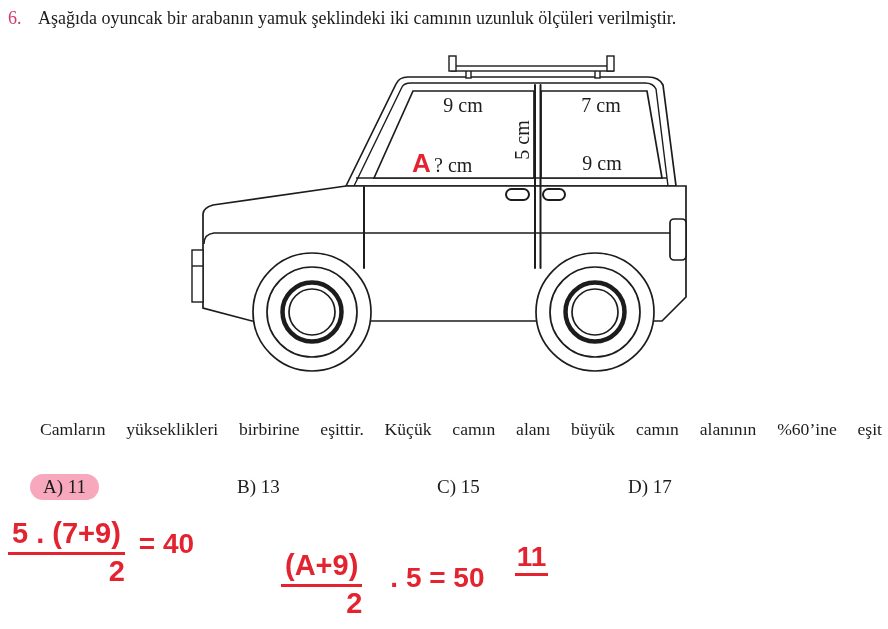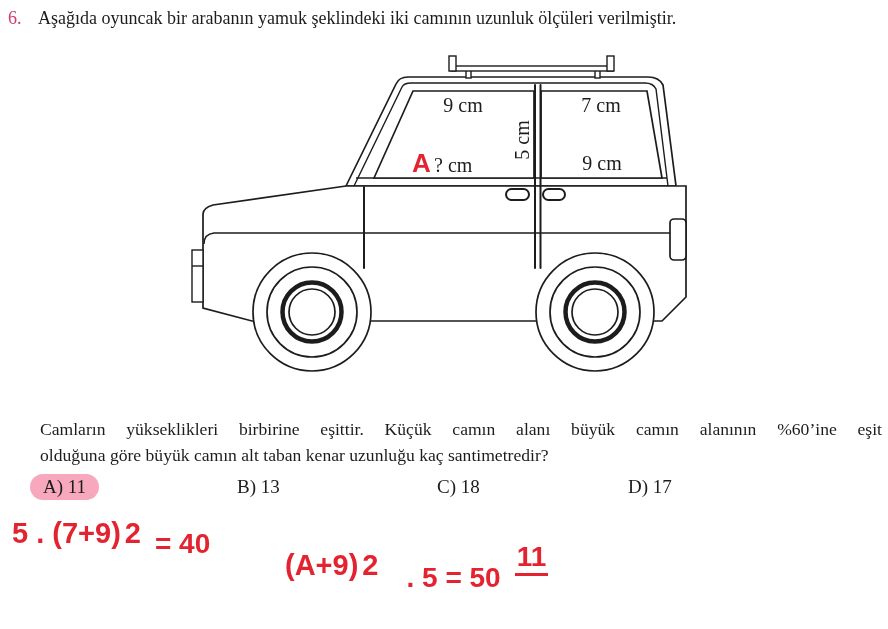--- a/index.html
+++ b/index.html
@@ -27,21 +27,21 @@
   .statement{position:absolute;left:40px;top:416px;width:842px;font-size:17.6px;line-height:26px;}
   .statement .line1{text-align:justify;text-align-last:justify;}
   .choices{position:absolute;left:0;top:473px;width:796px;height:32px;font-size:19px;}
   .choice{position:absolute;top:3px;white-space:nowrap;}
   .choice.hl{background:var(--highlight-pink);border-radius:13px;padding:2px 13px;top:1px;}
   .choice.pos-a{left:30px;}
   .choice.pos-b{left:237px;}
   .choice.pos-c{left:437px;}
   .choice.pos-d{left:628px;}
   .sol{position:absolute;color:var(--accent-red);font-family:"Liberation Sans", sans-serif;font-weight:bold;display:flex;align-items:flex-start;}
-  .frac{display:inline-flex;flex-direction:row;align-items:flex-start;}
+  .frac{display:inline-flex;flex-direction:column;align-items:flex-end;}
   .frac .num{font-size:29px;line-height:33px;padding:0 4px 2px 4px;white-space:nowrap;}
   .frac .bar{border-top:3.5px solid var(--accent-red);width:100%;height:0;}
   .frac .den{font-size:29px;line-height:31px;padding-top:1px;}
   .sol .after{font-size:28px;white-space:nowrap;}
   .f1{left:8px;top:517px;}
   .f1 .after{margin-left:14px;margin-top:11px;}
   .f2{left:281px;top:549px;gap:20px;}
   .f2 .after{margin-left:8px;margin-top:13px;}
   .f3{left:507px;top:541px;font-size:28px;white-space:nowrap;}
   .f3 .answer{border-bottom:3.5px solid var(--accent-red);padding:0 2px;}
@@ -112,27 +112,26 @@
     <text class="fig-label-red" x="412" y="172">A</text>
     <text class="fig-label" x="434" y="172">? cm</text>
     <text class="fig-label" x="529" y="140" text-anchor="middle" transform="rotate(-90 529 140)">5 cm</text>
     <text class="fig-label" x="601" y="112" text-anchor="middle">7 cm</text>
     <text class="fig-label" x="602" y="170" text-anchor="middle">9 cm</text>
   </svg>
 </div>
 
 <div class="statement">
   <div class="line1">Camların yükseklikleri birbirine eşittir. Küçük camın alanı büyük camın alanının %60’ine eşit</div>
-  <div class="line2">olduğuna göre büyük camın alt taban kenar uzunluğu kaç santimetredir?</div>
 </div>
 
 <div class="choices">
   <span class="choice pos-a hl">A) 11</span>
   <span class="choice pos-b">B) 13</span>
-  <span class="choice pos-c">C) 18</span>
+  <span class="choice pos-c">C) 15</span>
   <span class="choice pos-d">D) 17</span>
 </div>
 
 <div class="sol f1">
   <span class="frac">
     <span class="num">5 . (7+9)</span>
     <span class="bar"></span>
     <span class="den">2</span>
   </span>
   <span class="after">= 40</span>

